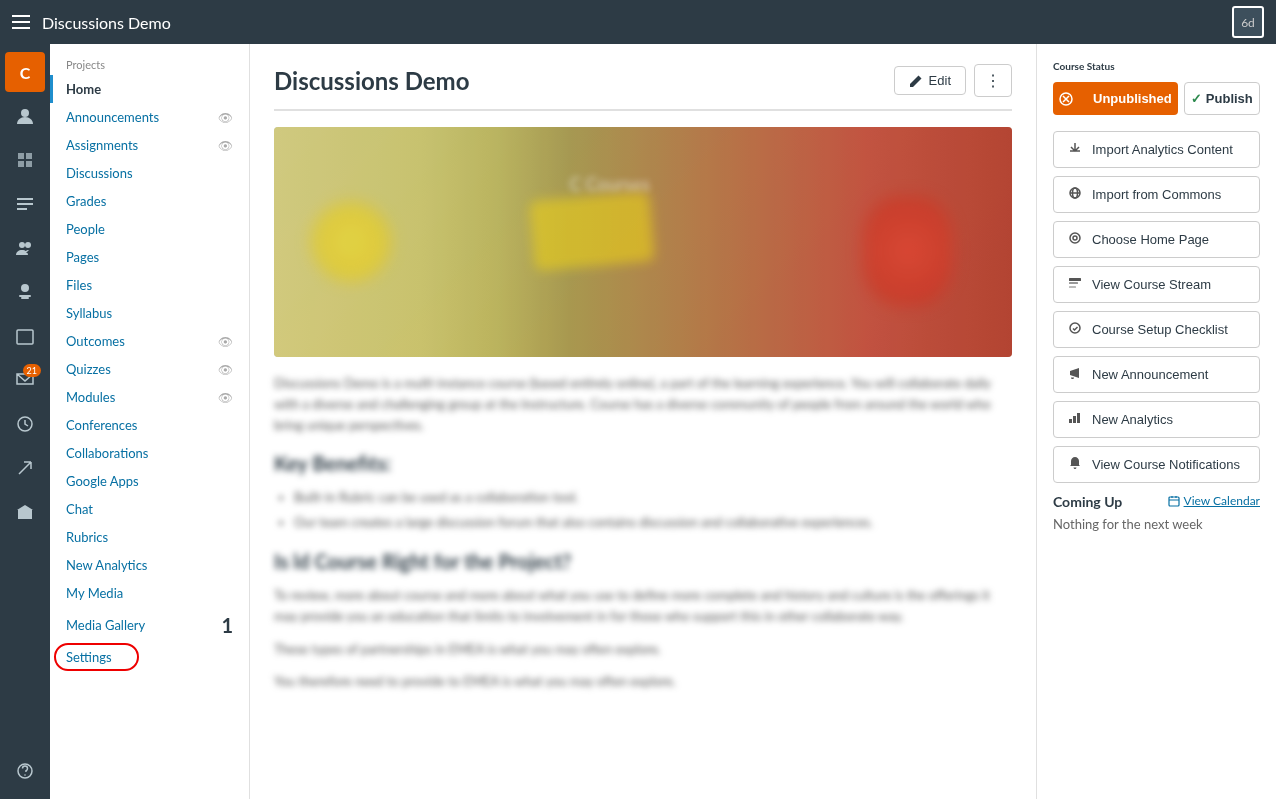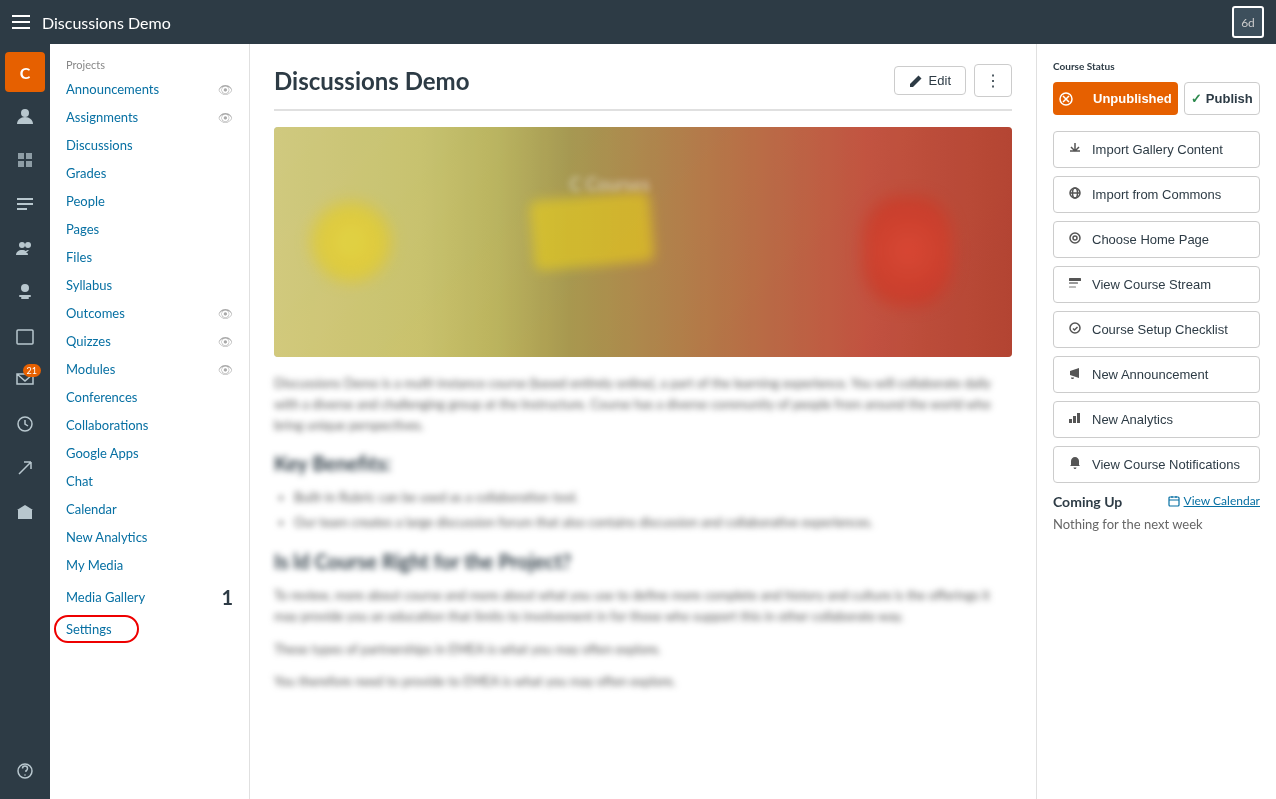--- a/index.html
+++ b/index.html
@@ -192,20 +192,23 @@
       <svg width="20" height="20" viewBox="0 0 20 20" fill="currentColor">
           <circle cx="10" cy="10" r="7" fill="none" stroke="currentColor" stroke-width="1.5"></circle>
           <path d="M7.5 7.5c0-1.4 1.1-2.5 2.5-2.5s2.5 1.1 2.5 2.5c0 1-0.6 1.8-1.5 2.2V11" stroke="currentColor" stroke-width="1.5" fill="none"></path>
           <circle cx="10" cy="14" r="0.8"></circle>
         </svg>
     </div>
   </div>
 
   <div class="sidebar">
     <div class="sidebar-projects">Projects</div>
+    <div class="sidebar-link home">
+      <span>Home</span>
+    </div>
     <div class="sidebar-link">
       <span>Announcements</span>
       <span class="eye-icon">👁</span>
     </div>
     <div class="sidebar-link">
       <span>Assignments</span>
       <span class="eye-icon">👁</span>
     </div>
     <div class="sidebar-link">
       <span>Discussions</span>
@@ -243,21 +246,21 @@
     <div class="sidebar-link">
       <span>Collaborations</span>
     </div>
     <div class="sidebar-link">
       <span>Google Apps</span>
     </div>
     <div class="sidebar-link">
       <span>Chat</span>
     </div>
     <div class="sidebar-link">
-      <span>Calendar</span>
+      <span>Rubrics</span>
     </div>
     <div class="sidebar-link">
       <span>New Analytics</span>
     </div>
     <div class="sidebar-link">
       <span>My Media</span>
     </div>
     <div class="sidebar-link" style="position:relative;">
       <span>Media Gallery</span>
       <span class="number-indicator">1</span>
@@ -325,21 +328,21 @@
         <span>Publish</span>
       </button>
     </div>
 
     <button class="panel-btn">
       <span class="icon">
         <svg width="14" height="14" viewBox="0 0 14 14" fill="currentColor">
             <path d="M2 10h10M7 2v8M3 6l4 4 4-4" fill="none" stroke="currentColor" stroke-width="1.5"></path>
           </svg>
       </span>
-      <span>Import Gallery Content</span>
+      <span>Import Analytics Content</span>
     </button>
     <button class="panel-btn">
       <span class="icon">
         <svg width="14" height="14" viewBox="0 0 14 14" fill="none" stroke="currentColor" stroke-width="1.5">
             <circle cx="7" cy="7" r="5"></circle>
             <ellipse cx="7" cy="7" rx="2.5" ry="5"></ellipse>
             <line x1="2" y1="7" x2="12" y2="7"></line>
           </svg>
       </span>
       <span>Import from Commons</span>

